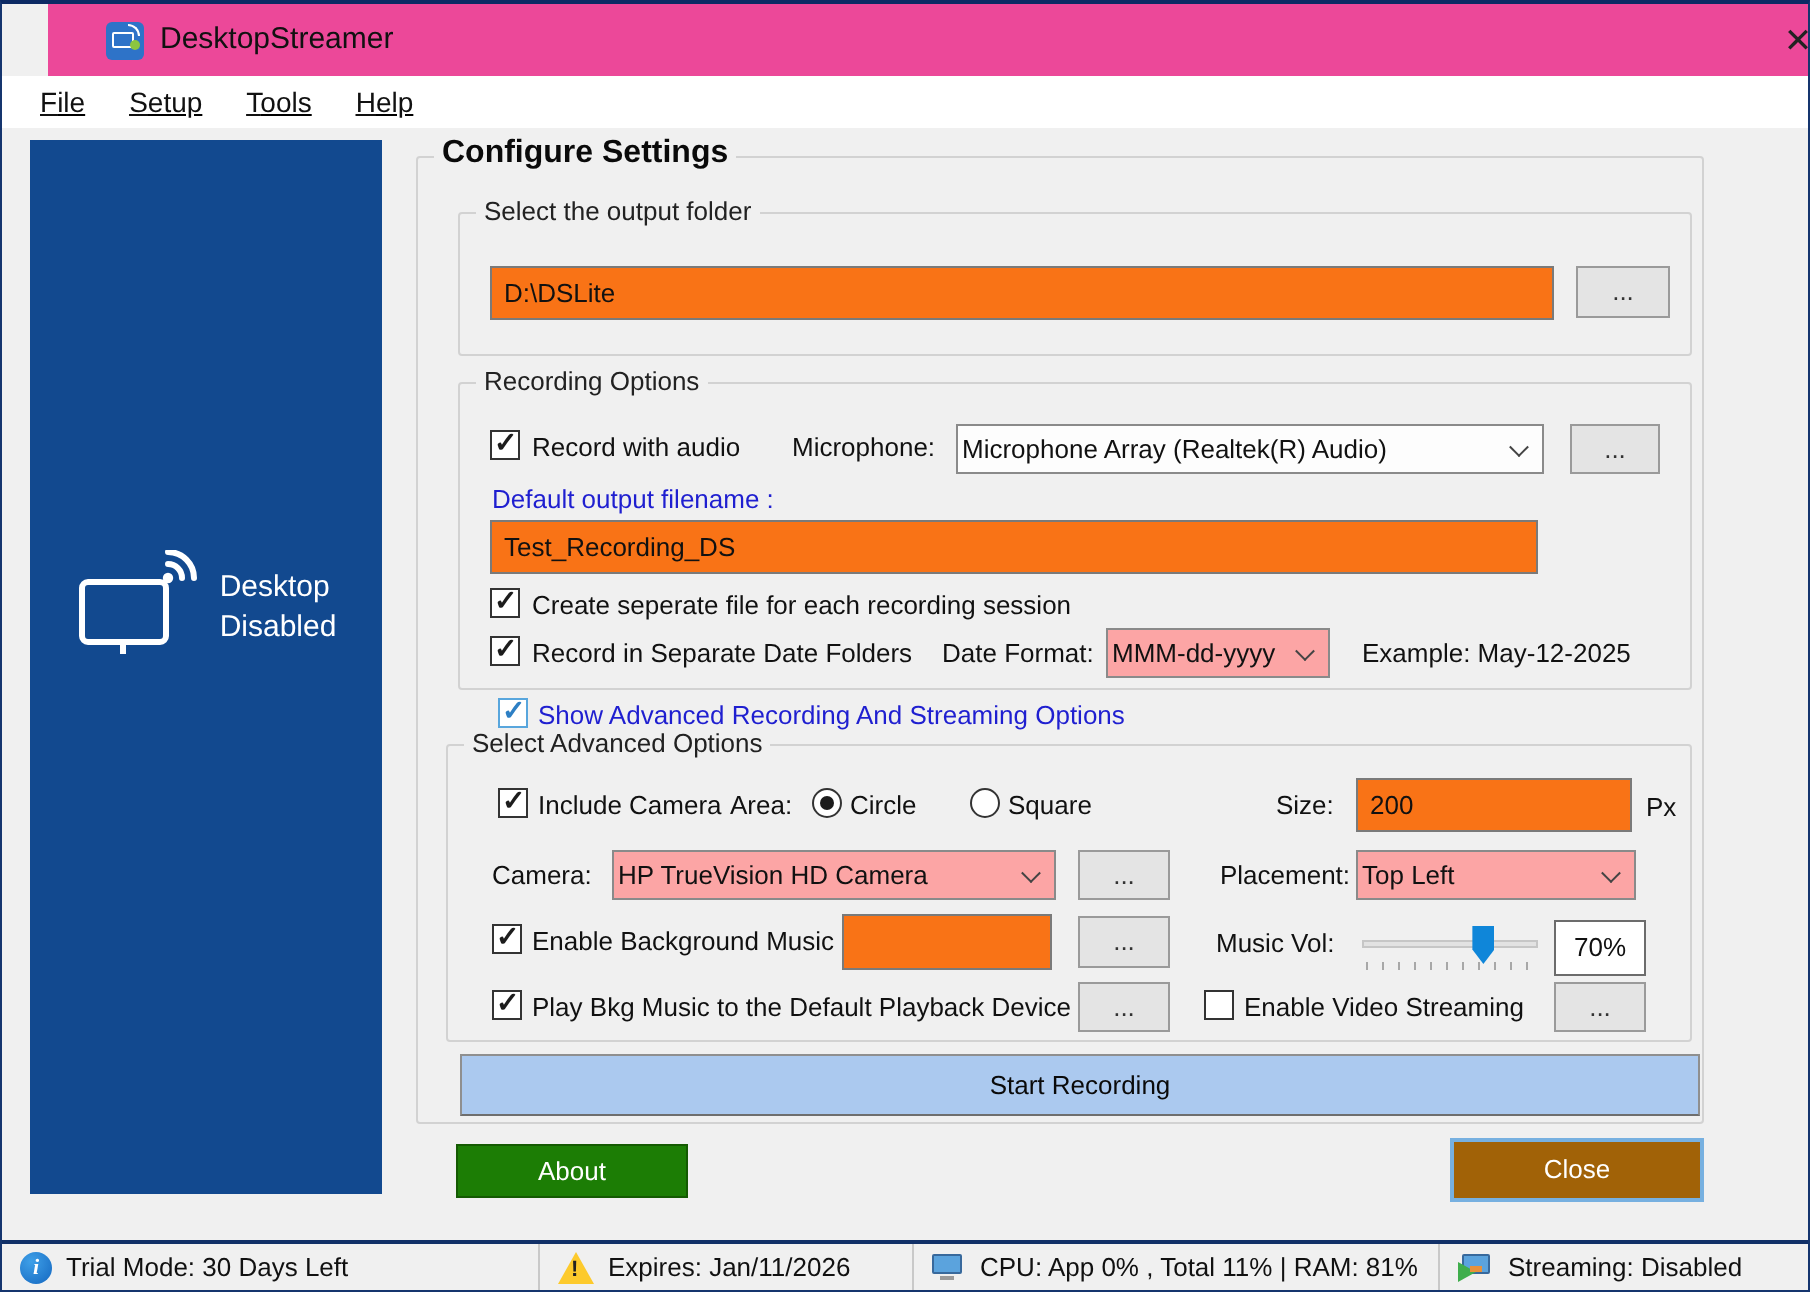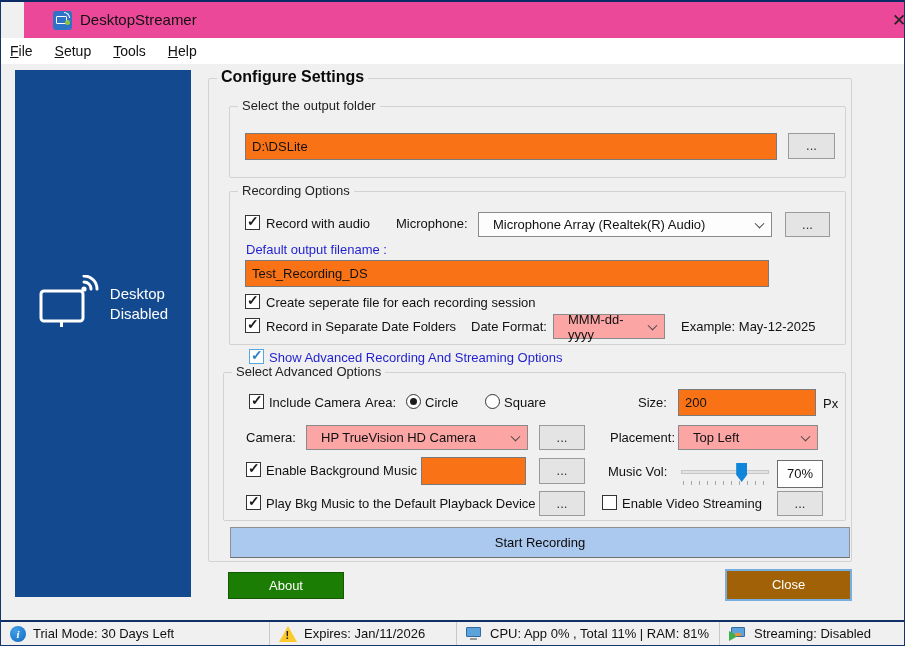--- a/index.html
+++ b/index.html
@@ -11,35 +11,35 @@
   }
   
   .titlebar { position:absolute; left:0; top:0; width:100%; height:36px; background:#ec4899;margin-left:23px; }
   .app-icon { position:absolute; left:29px; top:9px; width:19px; height:19px; background:#2e73c8; border-radius:3px; }
   .app-icon .scr { position:absolute; left:3px; top:5px; width:11px; height:8px; border:1.5px solid #fff; border-radius:1px; background:#2e73c8; }
   .app-icon .dot { position:absolute; right:2px; top:9px; width:5px; height:5px; background:#8cc63f; border-radius:50%; }
   .app-icon .ant { position:absolute; right:2px; top:1px; width:6px; height:6px; border-top:1.5px solid #fff; border-right:1.5px solid #fff; border-top-right-radius:7px; }
   .app-title { position:absolute; left:56px; top:9px; font-size:15px; color:#111; }
   .close-x { position:absolute; right:14px; top:7px; width:28px; height:24px; text-align:center; font-size:17px; color:#222; line-height:24px; cursor:default; }
   
-  .menubar { position:absolute; left:0; top:36px; width:100%; height:26px; background:#ffffff; display:flex; align-items:center; gap:4px; }
+  .menubar { position:absolute; left:0; top:36px; width:100%; height:26px; background:#ffffff; display:flex; align-items:center; padding-left:10px; gap:4px;text-decoration:underline; }
   .menu-item { font-size:14px; color:#111; padding:3px 9px; }
   
   .content-bg { position:absolute; left:0; top:62px; width:100%; height:558px; background:#f0f0f0; }
   .sidebar { position:absolute; left:14px; top:68px; width:176px; height:527px; background:#12498f; }
   .logo-wrap { position:absolute; left:0; top:205px; width:176px; display:flex; align-items:center; justify-content:center; gap:10px; }
   .logo-text { color:#ffffff; font-size:15px; line-height:20px; }
   
   .groupbox { position:absolute; border:1px solid #d2d2d2; border-radius:2px; }
   .grouplabel { position:absolute; top:-9px; left:8px; background:#f0f0f0; padding:0 4px; font-size:13px; color:#222; }
   .grouplabel.big { font-size:16px; font-weight:bold; color:#0a0a0a; top:-11px; }
   
   .tb { position:absolute; background:#f97316; border:1px solid #7a7a7a; font-family:Liberation Sans, sans-serif; font-size:13px; color:#111; padding:0 6px; }
   .btn-dots { position:absolute; background:#e4e4e4; border:1px solid #9a9a9a; font-size:13px; color:#333; text-align:center; cursor:default; }
-  .combo { position:absolute; background:#fdfdfd; border:1px solid #8a8a8a; font-size:13px; color:#111; display:flex; align-items:center; padding:0 22px 0 14px; }
+  .combo { position:absolute; background:#fdfdfd; border:1px solid #8a8a8a; font-size:13px; color:#111; display:flex; align-items:center; padding:0 22px 0 2px; }
   .combo.gray { background:#fca5a5; }
   .combo .chev { position:absolute; right:8px; top:50%; width:7px; height:7px; border-right:1.5px solid #444; border-bottom:1.5px solid #444; transform:translateY(-70%) rotate(45deg); }
   .cb { position:absolute; width:15px; height:15px; background:#fff; border:1px solid #333; }
   .cb.checked::after { content:"✓"; position:absolute; left:1px; top:-3px; font-size:14px; font-weight:bold; color:#1c1c1c; }
   .cb.bluefocus { border-color:#58a6dd; }
   .cb.bluefocus::after { color:#2d7fc4; }
   .radio { position:absolute; width:15px; height:15px; background:#fff; border:1px solid #333; border-radius:50%; }
   .radio.sel::after { content:""; position:absolute; left:3px; top:3px; width:7px; height:7px; background:#1c1c1c; border-radius:50%; }
   .lbl { position:absolute; font-size:13px; color:#111; white-space:nowrap; }
   .lbl.blue { color:#1f1fd0; }

